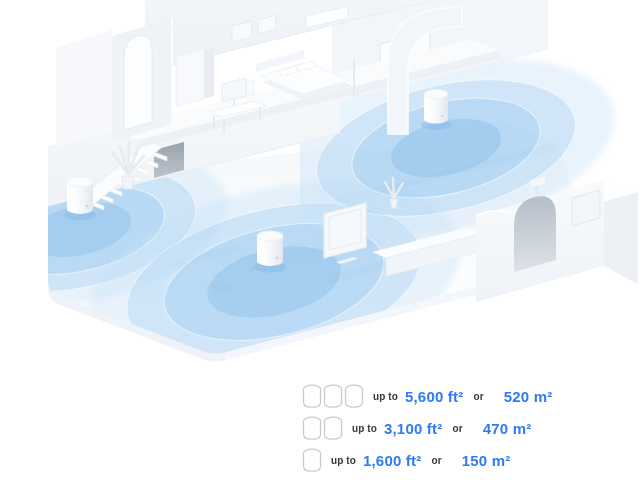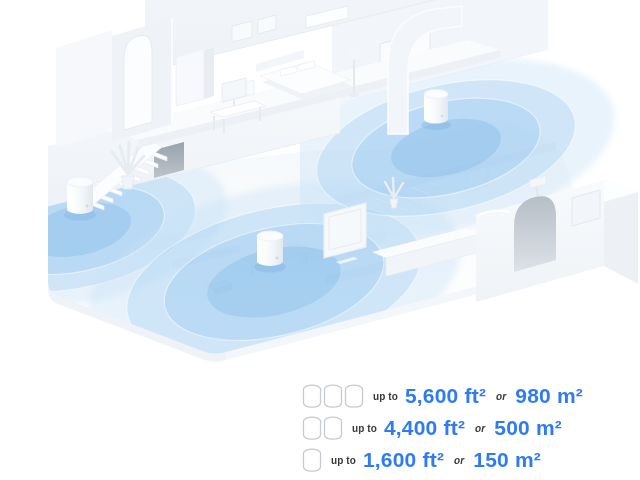--- a/index.html
+++ b/index.html
@@ -3,24 +3,24 @@
 <meta charset="utf-8">
 <style>
   html,body{margin:0;padding:0;background:#fff;}
   .stage{position:relative;width:640px;height:480px;background:#ffffff;overflow:hidden;
          font-family:"Liberation Sans", sans-serif;}
   .scene{position:absolute;left:0;top:0;}
   .legend{position:absolute;left:302px;top:383px;display:flex;flex-direction:column;gap:6px;}
   .legend-row{display:flex;align-items:center;height:26px;}
   .icons{display:flex;align-items:flex-end;gap:1px;margin-right:9px;}
   .t-small{font-size:10px;font-weight:700;color:#3A3A3C;letter-spacing:.1px;}
-  .t-big{font-size:21px;font-weight:600;color:#2F7CF2;letter-spacing:.2px;}
+  .t-big{font-size:15px;font-weight:600;color:#2F7CF2;letter-spacing:.2px;}
   .t-upto{margin-right:7px;}
   .t-imp{margin-right:10px;}
-  .t-or{margin-right:9px;font-style:italic;}
+  .t-or{margin-right:20px;}
 </style>
 </head>
 <body>
 
 <div class="stage">
 
   <svg class="scene" width="640" height="480" viewBox="0 0 640 480" aria-hidden="true">
     <defs>
       <linearGradient id="floorG" x1="0" y1="0" x2="0" y2="1">
         <stop offset="0" stop-color="#F6F9FB"></stop>
@@ -272,38 +272,38 @@
             <path d="M1.5,5 L1.5,18.5 Q1.5,23.2 10,23.2 Q18.5,23.2 18.5,18.5 L18.5,5" fill="#fff" stroke="#C6CBD1" stroke-width="1.3"></path>
           </svg>
         <svg width="20" height="25" viewBox="0 0 20 25">
             <ellipse cx="10" cy="5" rx="8.5" ry="3.8" fill="#fff" stroke="#C6CBD1" stroke-width="1.3"></ellipse>
             <path d="M1.5,5 L1.5,18.5 Q1.5,23.2 10,23.2 Q18.5,23.2 18.5,18.5 L18.5,5" fill="#fff" stroke="#C6CBD1" stroke-width="1.3"></path>
           </svg>
       </span>
       <span class="t-small t-upto">up to</span>
       <span class="t-big t-imp">5,600 ft²</span>
       <span class="t-small t-or">or</span>
-      <span class="t-big">980 m²</span>
+      <span class="t-big">520 m²</span>
     </div>
 
     <div class="legend-row">
       <span class="icons">
         <svg width="20" height="25" viewBox="0 0 20 25">
             <ellipse cx="10" cy="5" rx="8.5" ry="3.8" fill="#fff" stroke="#C6CBD1" stroke-width="1.3"></ellipse>
             <path d="M1.5,5 L1.5,18.5 Q1.5,23.2 10,23.2 Q18.5,23.2 18.5,18.5 L18.5,5" fill="#fff" stroke="#C6CBD1" stroke-width="1.3"></path>
           </svg>
         <svg width="20" height="25" viewBox="0 0 20 25">
             <ellipse cx="10" cy="5" rx="8.5" ry="3.8" fill="#fff" stroke="#C6CBD1" stroke-width="1.3"></ellipse>
             <path d="M1.5,5 L1.5,18.5 Q1.5,23.2 10,23.2 Q18.5,23.2 18.5,18.5 L18.5,5" fill="#fff" stroke="#C6CBD1" stroke-width="1.3"></path>
           </svg>
       </span>
       <span class="t-small t-upto">up to</span>
-      <span class="t-big t-imp">4,400 ft²</span>
+      <span class="t-big t-imp">3,100 ft²</span>
       <span class="t-small t-or">or</span>
-      <span class="t-big">500 m²</span>
+      <span class="t-big">470 m²</span>
     </div>
 
     <div class="legend-row">
       <span class="icons">
         <svg width="20" height="25" viewBox="0 0 20 25">
             <ellipse cx="10" cy="5" rx="8.5" ry="3.8" fill="#fff" stroke="#C6CBD1" stroke-width="1.3"></ellipse>
             <path d="M1.5,5 L1.5,18.5 Q1.5,23.2 10,23.2 Q18.5,23.2 18.5,18.5 L18.5,5" fill="#fff" stroke="#C6CBD1" stroke-width="1.3"></path>
           </svg>
       </span>
       <span class="t-small t-upto">up to</span>

